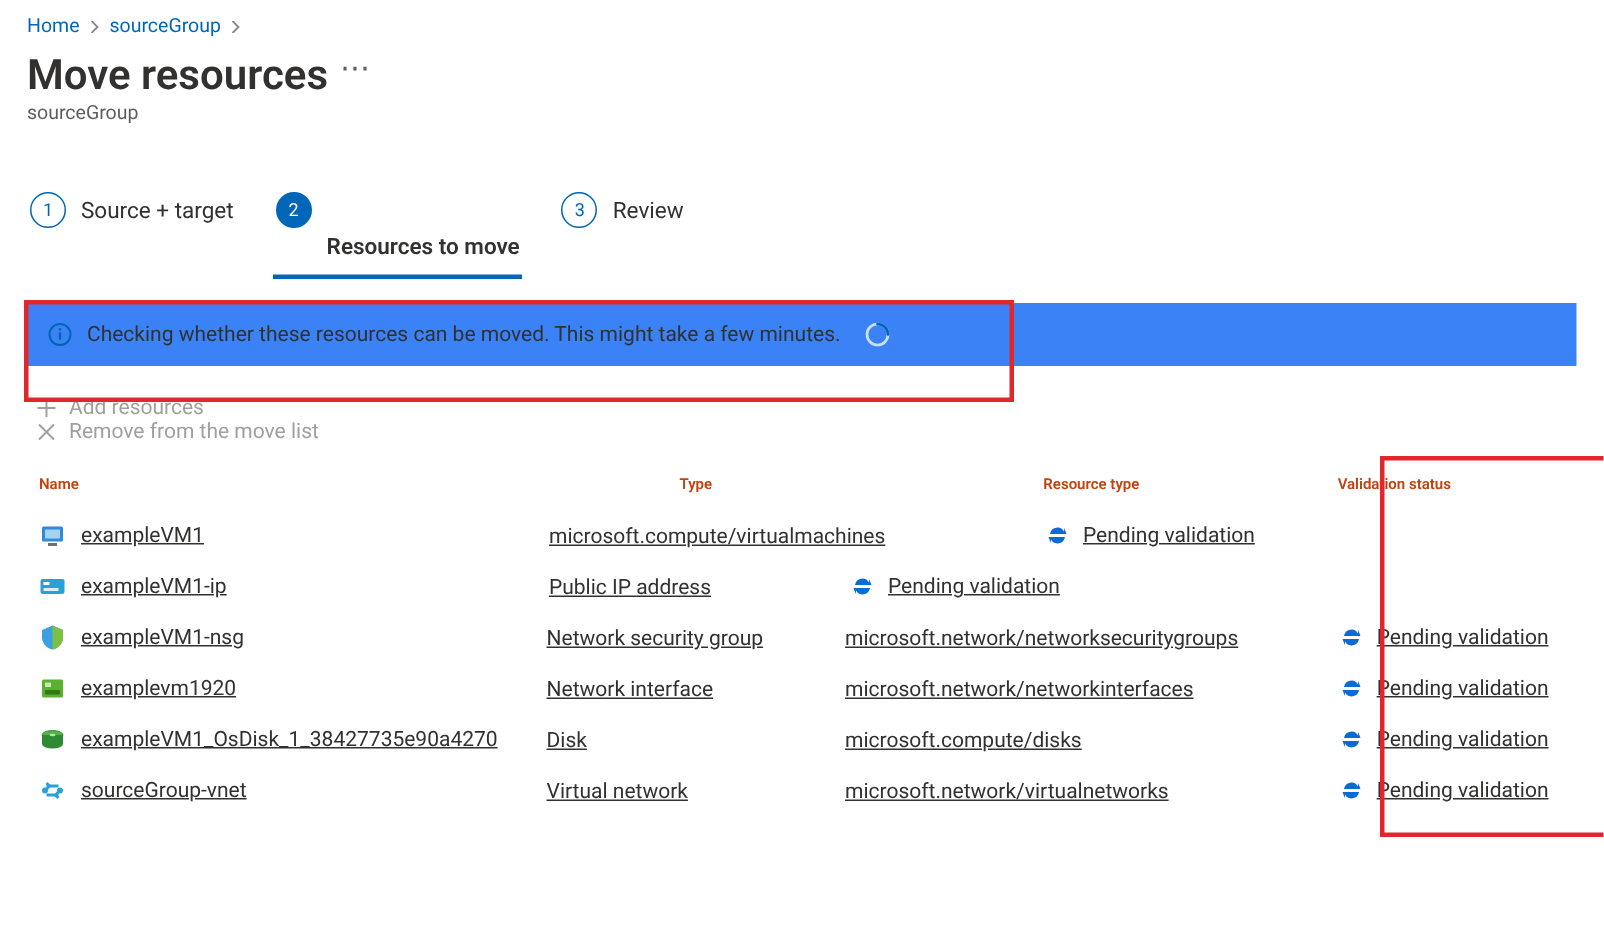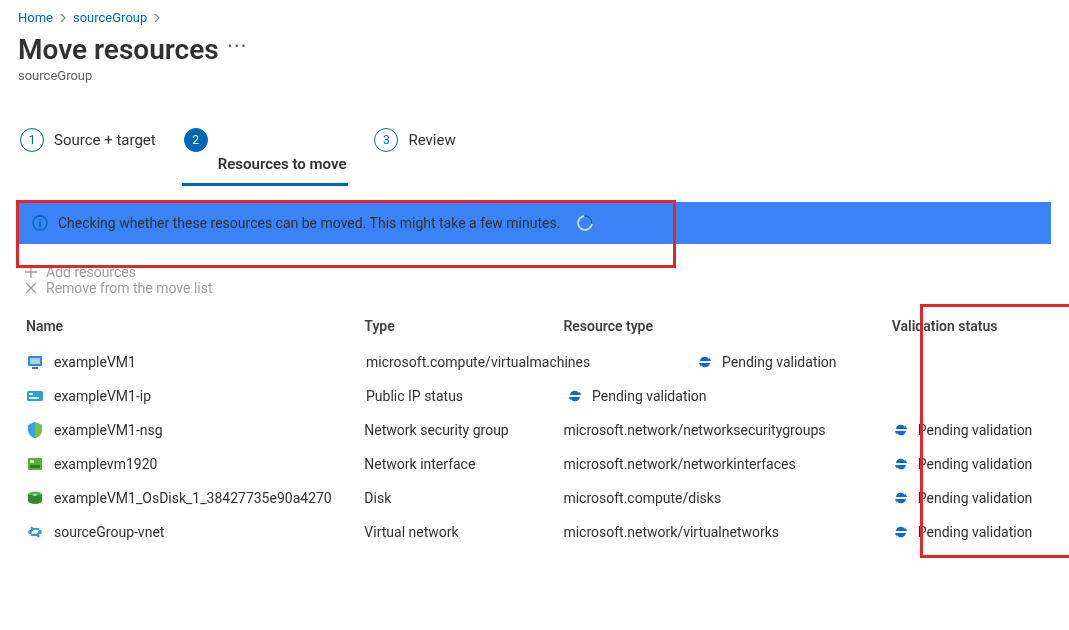--- a/index.html
+++ b/index.html
@@ -155,31 +155,33 @@
   .action svg { display:block; }
 
   
   .tbl {
     width: 100%;
     position: relative;
   }
   .hdr {
     display: flex;
     font-weight: 600;
-    font-size: 14px;
-    color: #404040;
+    font-size: 10px;
+    color: #c2410c;
     padding: 10px 0 10px 8px;
     border-bottom: 1px solid transparent;
+    text-align: center;
   }
   .row {
     display: flex;
-    align-items: center;
+    align-items: flex-end;
     padding: 8px 0 8px 8px;
     font-size: 14px;
     color: #323130;
+    text-decoration: underline;
   }
   .col-name  { width: 340px; display:flex; align-items:center; gap:10px; overflow:hidden; white-space:nowrap; }
   .col-type  { width: 200px; }
   .col-rtype { width: 330px; }
   .col-stat  { width: 160px; display:flex; align-items:center; gap:8px; }
   .res-icon {
     width: 18px;
     height: 18px;
     flex: 0 0 auto;
     display:flex; align-items:center; justify-content:center;
@@ -305,21 +307,21 @@
         </div>
         <div class="row">
     <div class="col-name">
       <span class="res-icon">
         <svg width="18" height="18" viewBox="0 0 18 18">
                 <use href="#ic-ip"></use>
               </svg>
       </span>
       <span>exampleVM1-ip</span>
     </div>
-    <div class="col-type">Public IP status</div>
+    <div class="col-type">Public IP address</div>
     <div class="col-stat">
       <span>
         <svg width="18" height="18" viewBox="0 0 18 18">
                 <use href="#ic-sync"></use>
               </svg>
       </span>
       <span>Pending validation</span>
     </div>
         </div>
         <div class="row">

